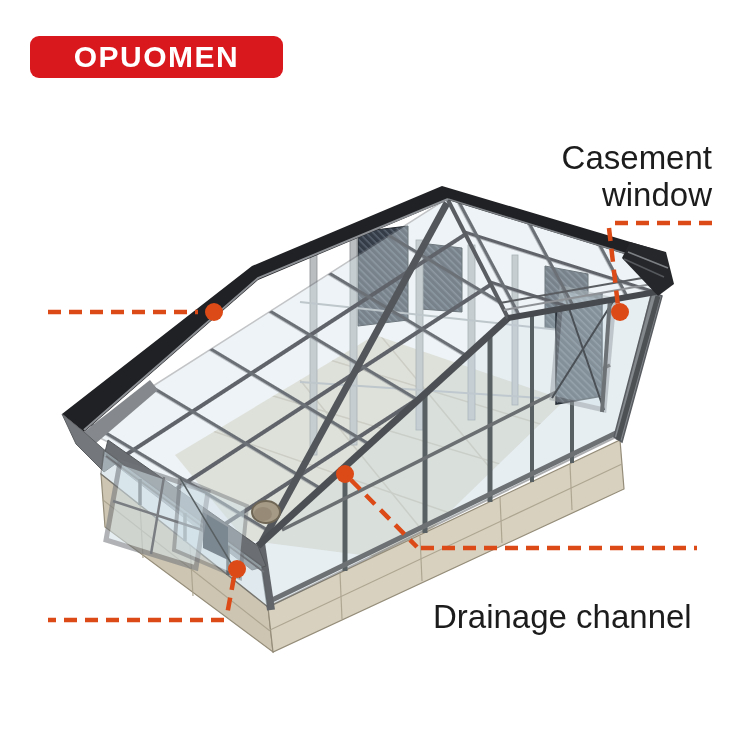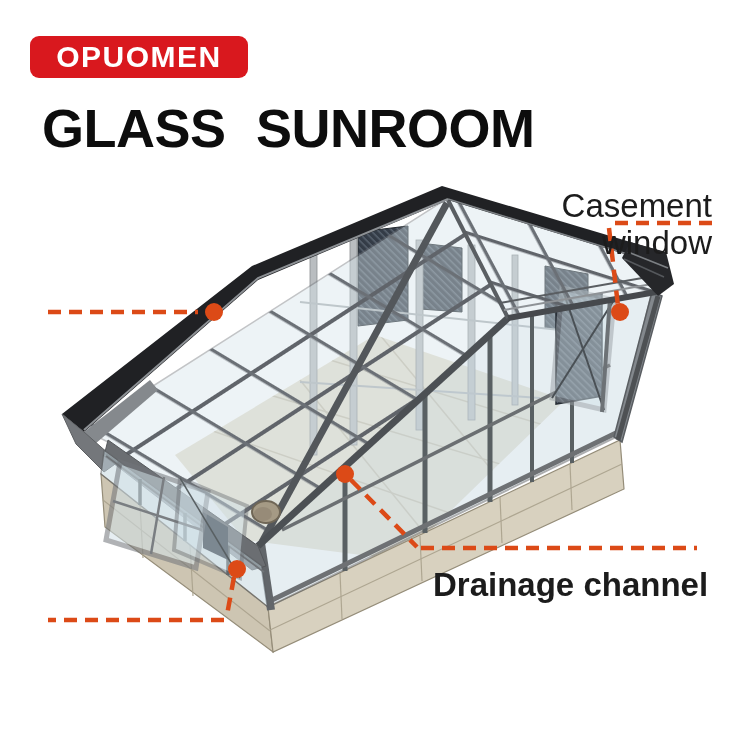--- a/index.html
+++ b/index.html
@@ -18,21 +18,21 @@
   svg{position:absolute;left:0;top:0;}
   .label{
     position:absolute;
     color:var(--label-text);
     font-size:33px;line-height:37px;
     white-space:pre-line;
     font-family:"Liberation Sans", sans-serif;
   }
   .label.right{text-align:right;}
   .logo{
-    position:absolute;left:30px;top:36px;width:218px;height:42px;
+    position:absolute;left:30px;top:36px;width:253px;height:42px;
     background:var(--logo-red);border-radius:9px;
     display:flex;align-items:center;justify-content:center;
   }
   .logo span{
     color:#fff;font-weight:bold;font-size:30px;letter-spacing:1.5px;
     font-family:"Liberation Sans", sans-serif;
   }
   .title{
     position:absolute;left:42px;top:97px;
     font-size:54px;font-weight:bold;color:#0d0d0d;
@@ -220,22 +220,21 @@
     <path class="leader" d="M234 577 L227 615"></path>
     <path class="leader" d="M224 620 H48"></path>
     <circle class="leader-dot" cx="237" cy="569" r="9"></circle>
   </g>
 </svg>
 
   <div class="logo">
     <span>OPUOMEN</span>
   </div>
 
-  <div class="title">GLASS SUNROOM</div>
-
-  <div class="label right" style="right:38px;top:139px;margin-top:48px;">Casement
+
+  <div class="label right" style="right:38px;top:139px;">Casement
 window</div>
 
 
-  <div class="label" style="left:433px;top:566px;font-weight:bold;">Drainage channel</div>
+  <div class="label" style="left:433px;top:598px;">Drainage channel</div>
 
 
 </div>
 
 </body></html>

